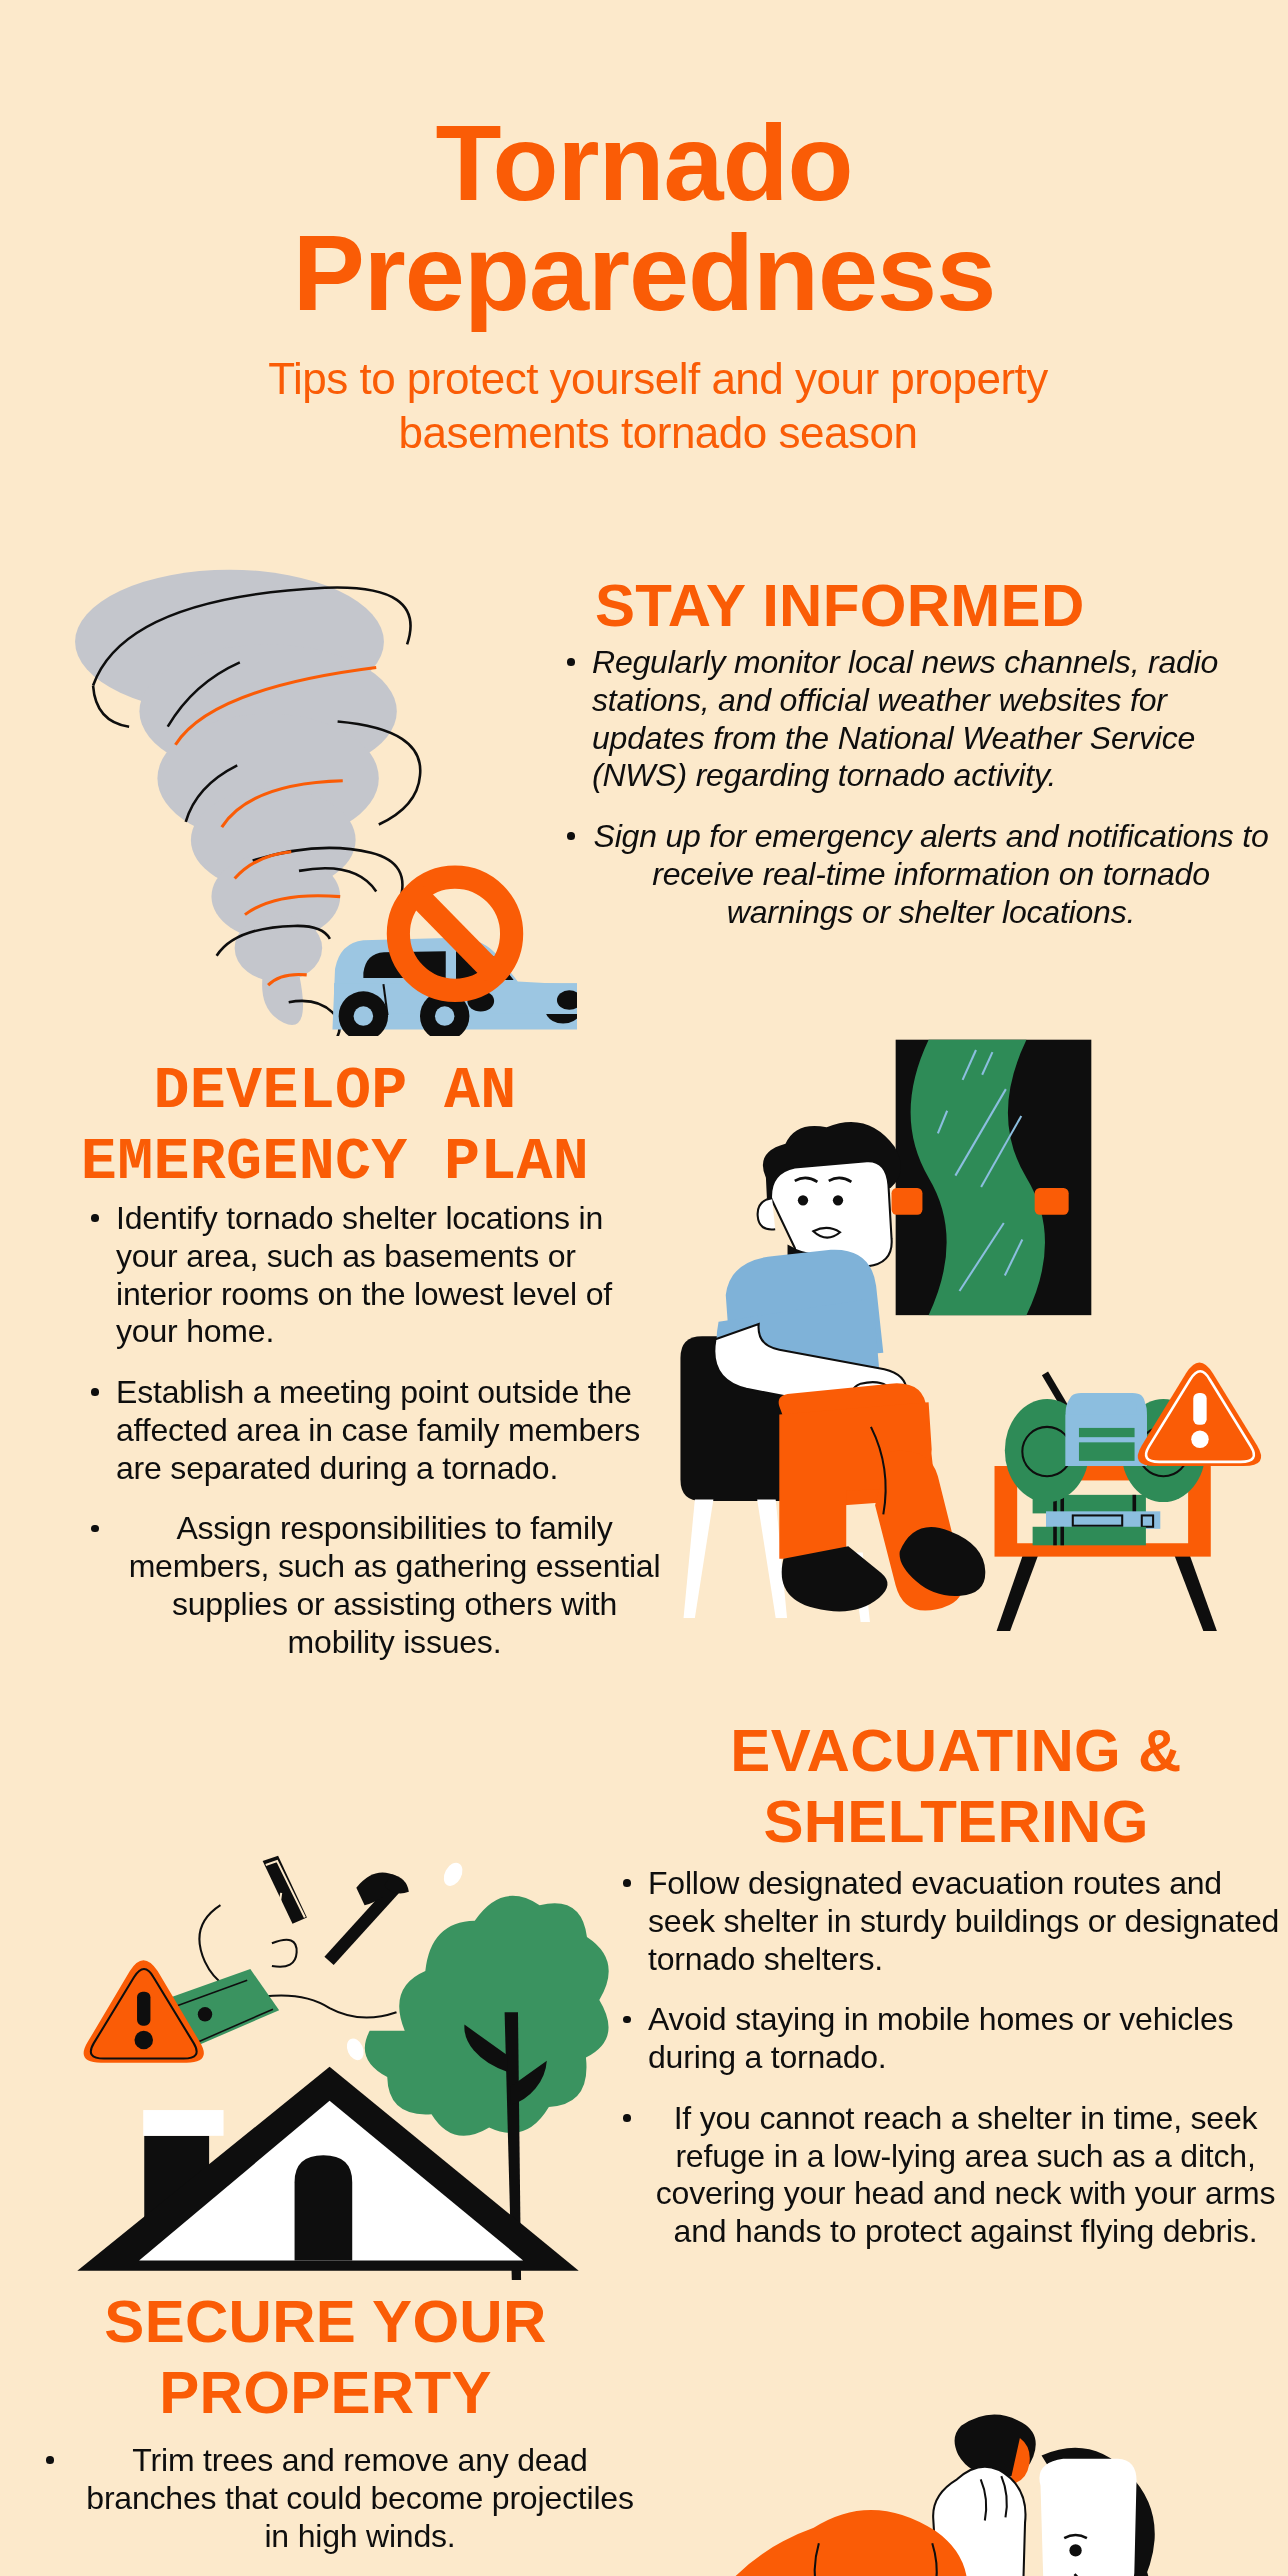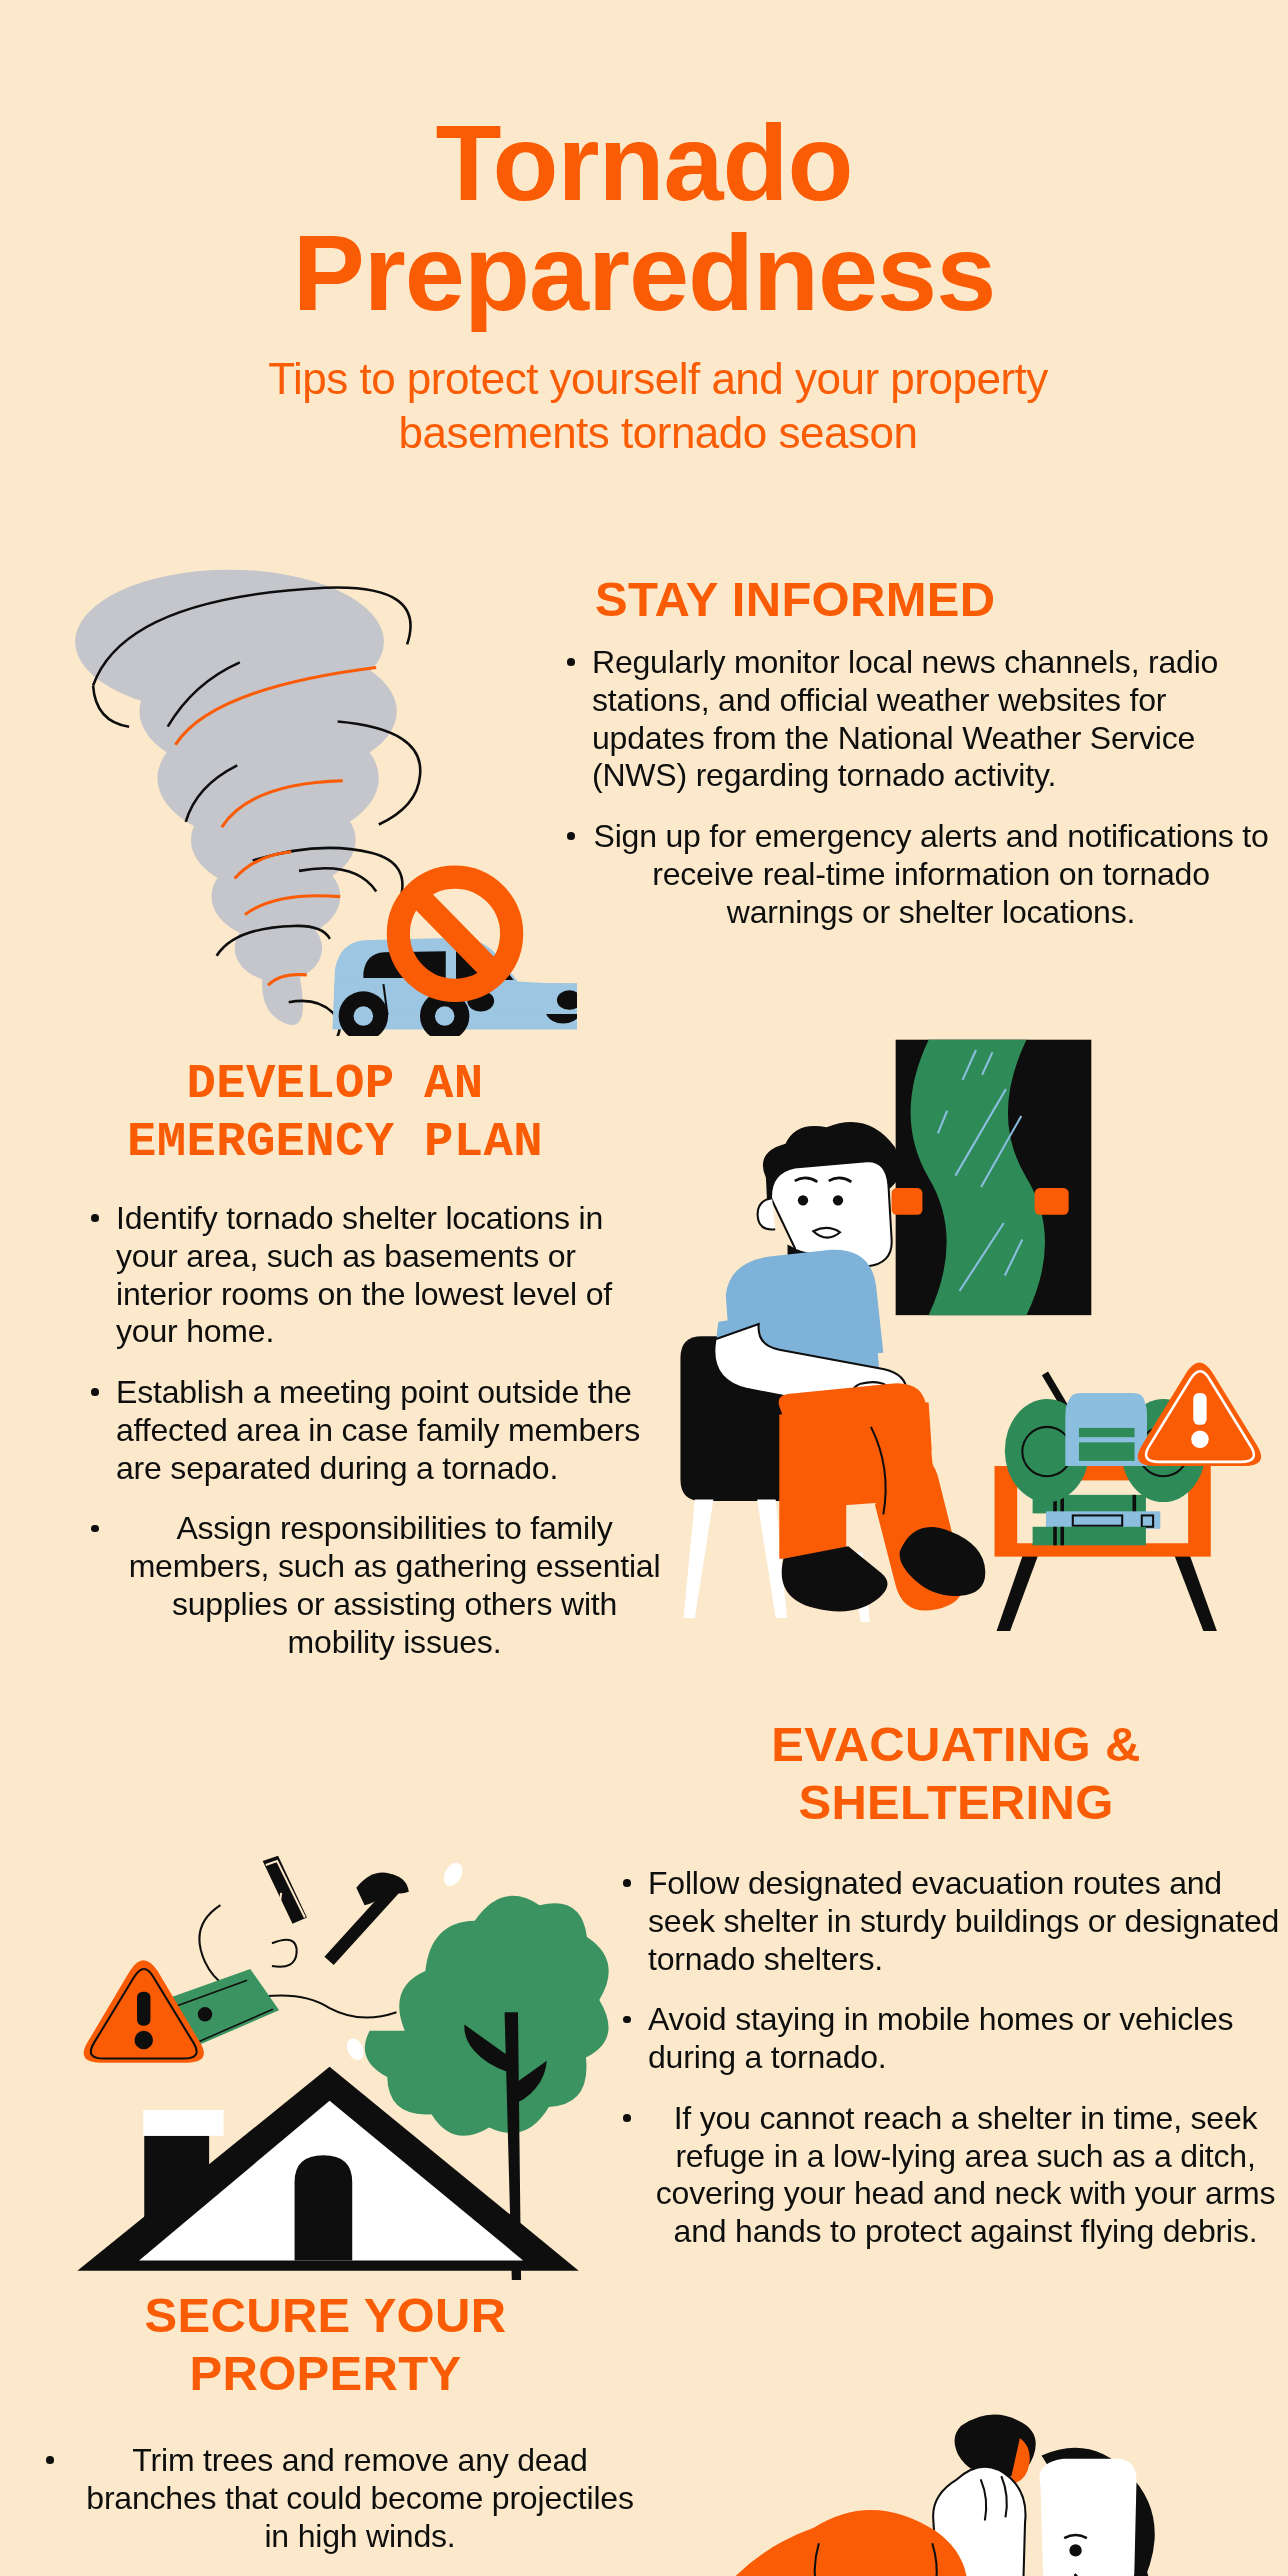--- a/index.html
+++ b/index.html
@@ -45,21 +45,21 @@
     font-weight: normal;
     letter-spacing: -0.5px;
     padding-left: 28px;
   }
 
   
   .sec-head {
     position: absolute;
     color: #FA5C06;
     font-weight: bold;
-    font-size: 49px;
+    font-size: 60px;
     line-height: 1.18;
     letter-spacing: 0.3px;
   }
 
   
   .bullets {
     position: absolute;
     color: #0E0E0E;
   }
   .bullets ul { list-style: none; }
@@ -147,21 +147,21 @@
 
       <g>
         <circle cx="843" cy="762" r="110" fill="none" stroke="#FA5C06" stroke-width="45"></circle>
         <line x1="768" y1="685" x2="918" y2="838" stroke="#FA5C06" stroke-width="45"></line>
       </g>
     </svg>
   </div>
 
   <div class="sec-head" style="left:595px; top:571px; width:659px;">STAY INFORMED</div>
 
-  <div class="bullets" style="left:562px; top:644px; width:708px;">
+  <div class="bullets" style="left:562px; top:644px; width:708px;font-style:italic;">
     <ul>
       <li>Regularly monitor local news channels, radio stations, and official weather websites for updates from the National Weather Service (NWS) regarding tornado activity.</li>
       <li>Sign up for emergency alerts and notifications to receive real-time information on tornado warnings or shelter locations.</li>
     </ul>
   </div>
 
   <div class="sec-head" style="left:0px; top:1056px; width:670px; text-align:center;font-family:Liberation Mono, monospace;">
     <div>DEVELOP AN</div>
     <div>EMERGENCY PLAN</div>
   </div>

